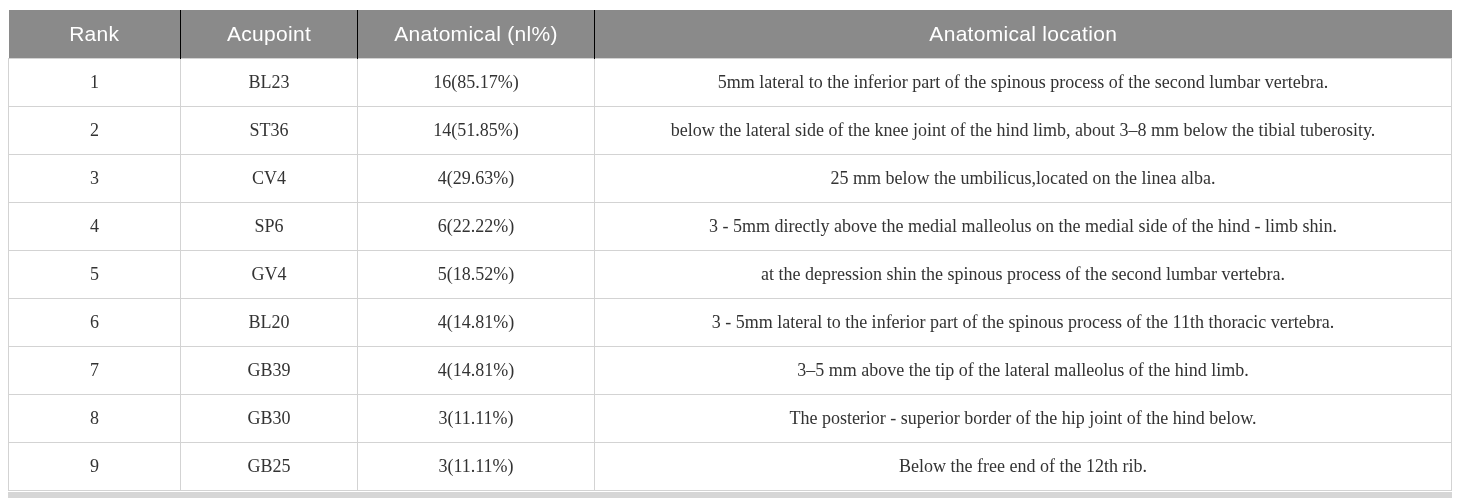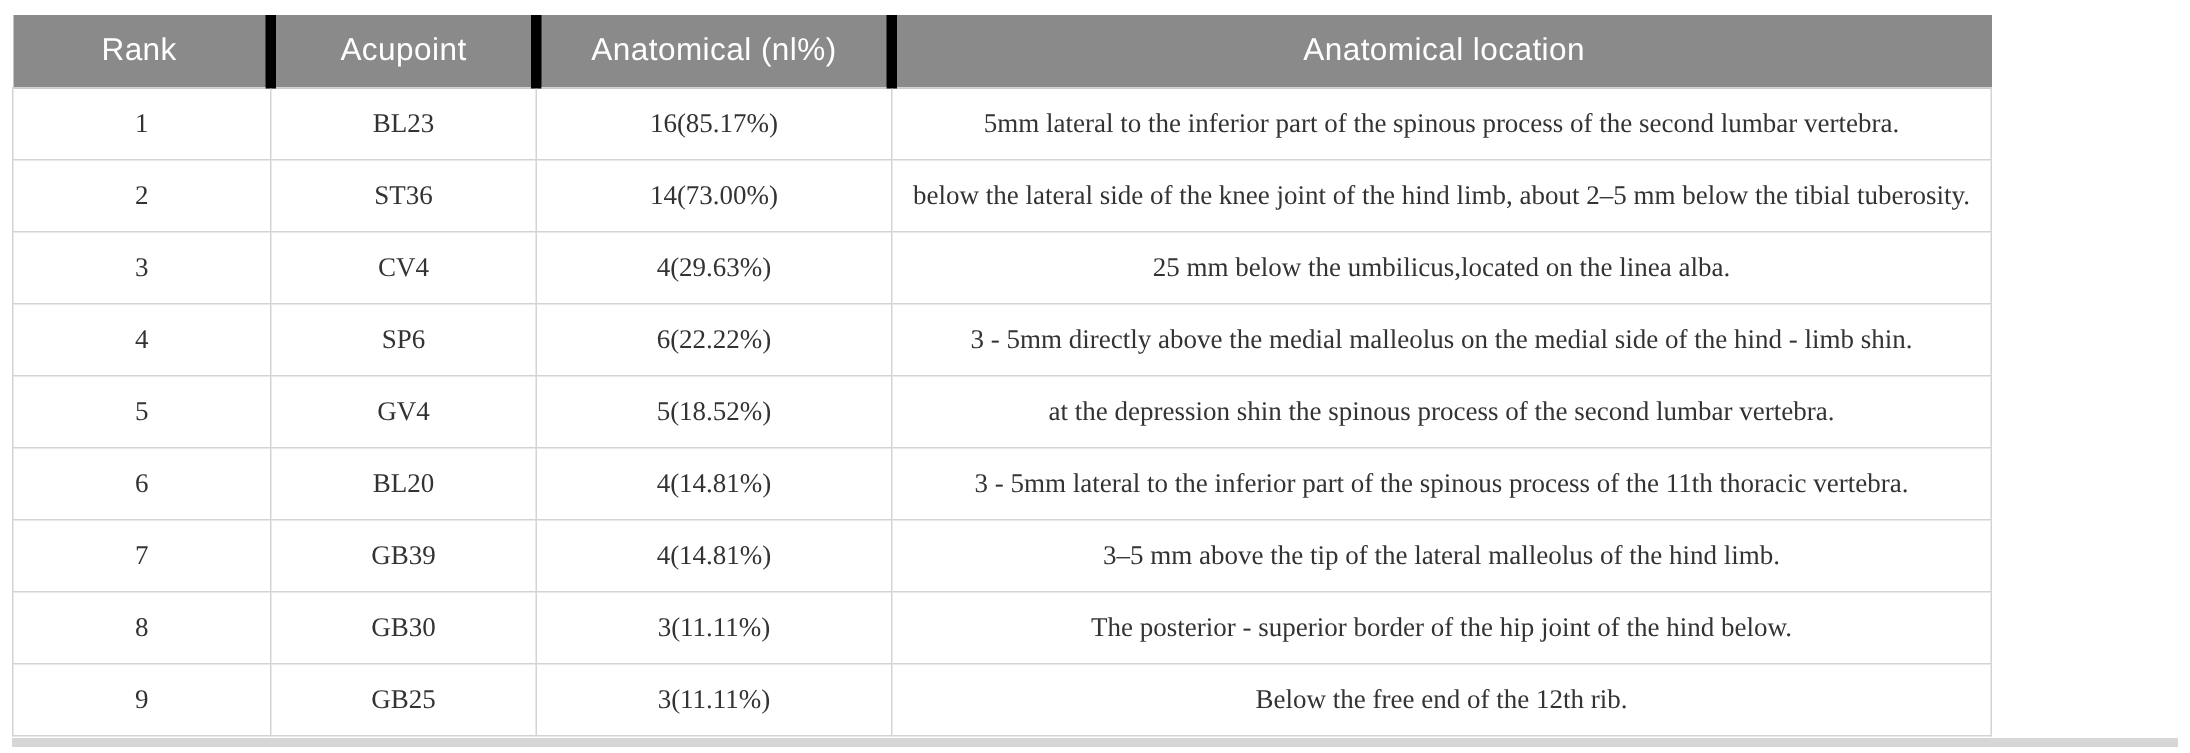--- a/index.html
+++ b/index.html
@@ -10,40 +10,40 @@
     height: 502px;
     overflow: hidden;
   }
   .page {
     padding: 10px 8px 0 8px;
     box-sizing: border-box;
   }
   table.acu-table {
     border-collapse: collapse;
     table-layout: fixed;
-    width: 1320px;
+    width: 1444px;
   }
   col.c-rank      { width: 172px; }
   col.c-acupoint  { width: 177px; }
   col.c-frequency { width: 237px; }
   col.c-location  { width: auto; }
   table.acu-table th {
     background: var(--header-bg, #8a8a8a);
     color: var(--header-text, #ffffff);
     font-family: "Liberation Sans", sans-serif;
     font-weight: 400;
     font-size: 21px;
     letter-spacing: 0.3px;
     height: 48px;
     text-align: center;
     vertical-align: middle;
     padding: 0 6px;
   }
   table.acu-table th + th {
-    border-left: 7px solid #000000;
+    border-left: 1px solid #000000;
   }
   table.acu-table td {
     border: 1px solid var(--row-border, #d3d3d3);
     height: 47px;
     text-align: center;
     vertical-align: middle;
     font-family: "Liberation Serif", "DejaVu Serif", serif;
     font-size: 18px;
     color: var(--body-text, #333333);
     padding: 0 10px;
@@ -80,22 +80,22 @@
   <tr>
     <td>1</td>
     <td>BL23</td>
     <td>16(85.17%)</td>
     <td>5mm lateral to the inferior part of the spinous process of the second lumbar vertebra.</td>
   </tr>
 
   <tr>
     <td>2</td>
     <td>ST36</td>
-    <td>14(73.00%)</td>
-    <td>below the lateral side of the knee joint of the hind limb, about 2–5 mm below the tibial tuberosity.</td>
+    <td>14(51.85%)</td>
+    <td>below the lateral side of the knee joint of the hind limb, about 3–8 mm below the tibial tuberosity.</td>
   </tr>
 
   <tr>
     <td>3</td>
     <td>CV4</td>
     <td>4(29.63%)</td>
     <td>25 mm below the umbilicus,located on the linea alba.</td>
   </tr>
 
   <tr>

